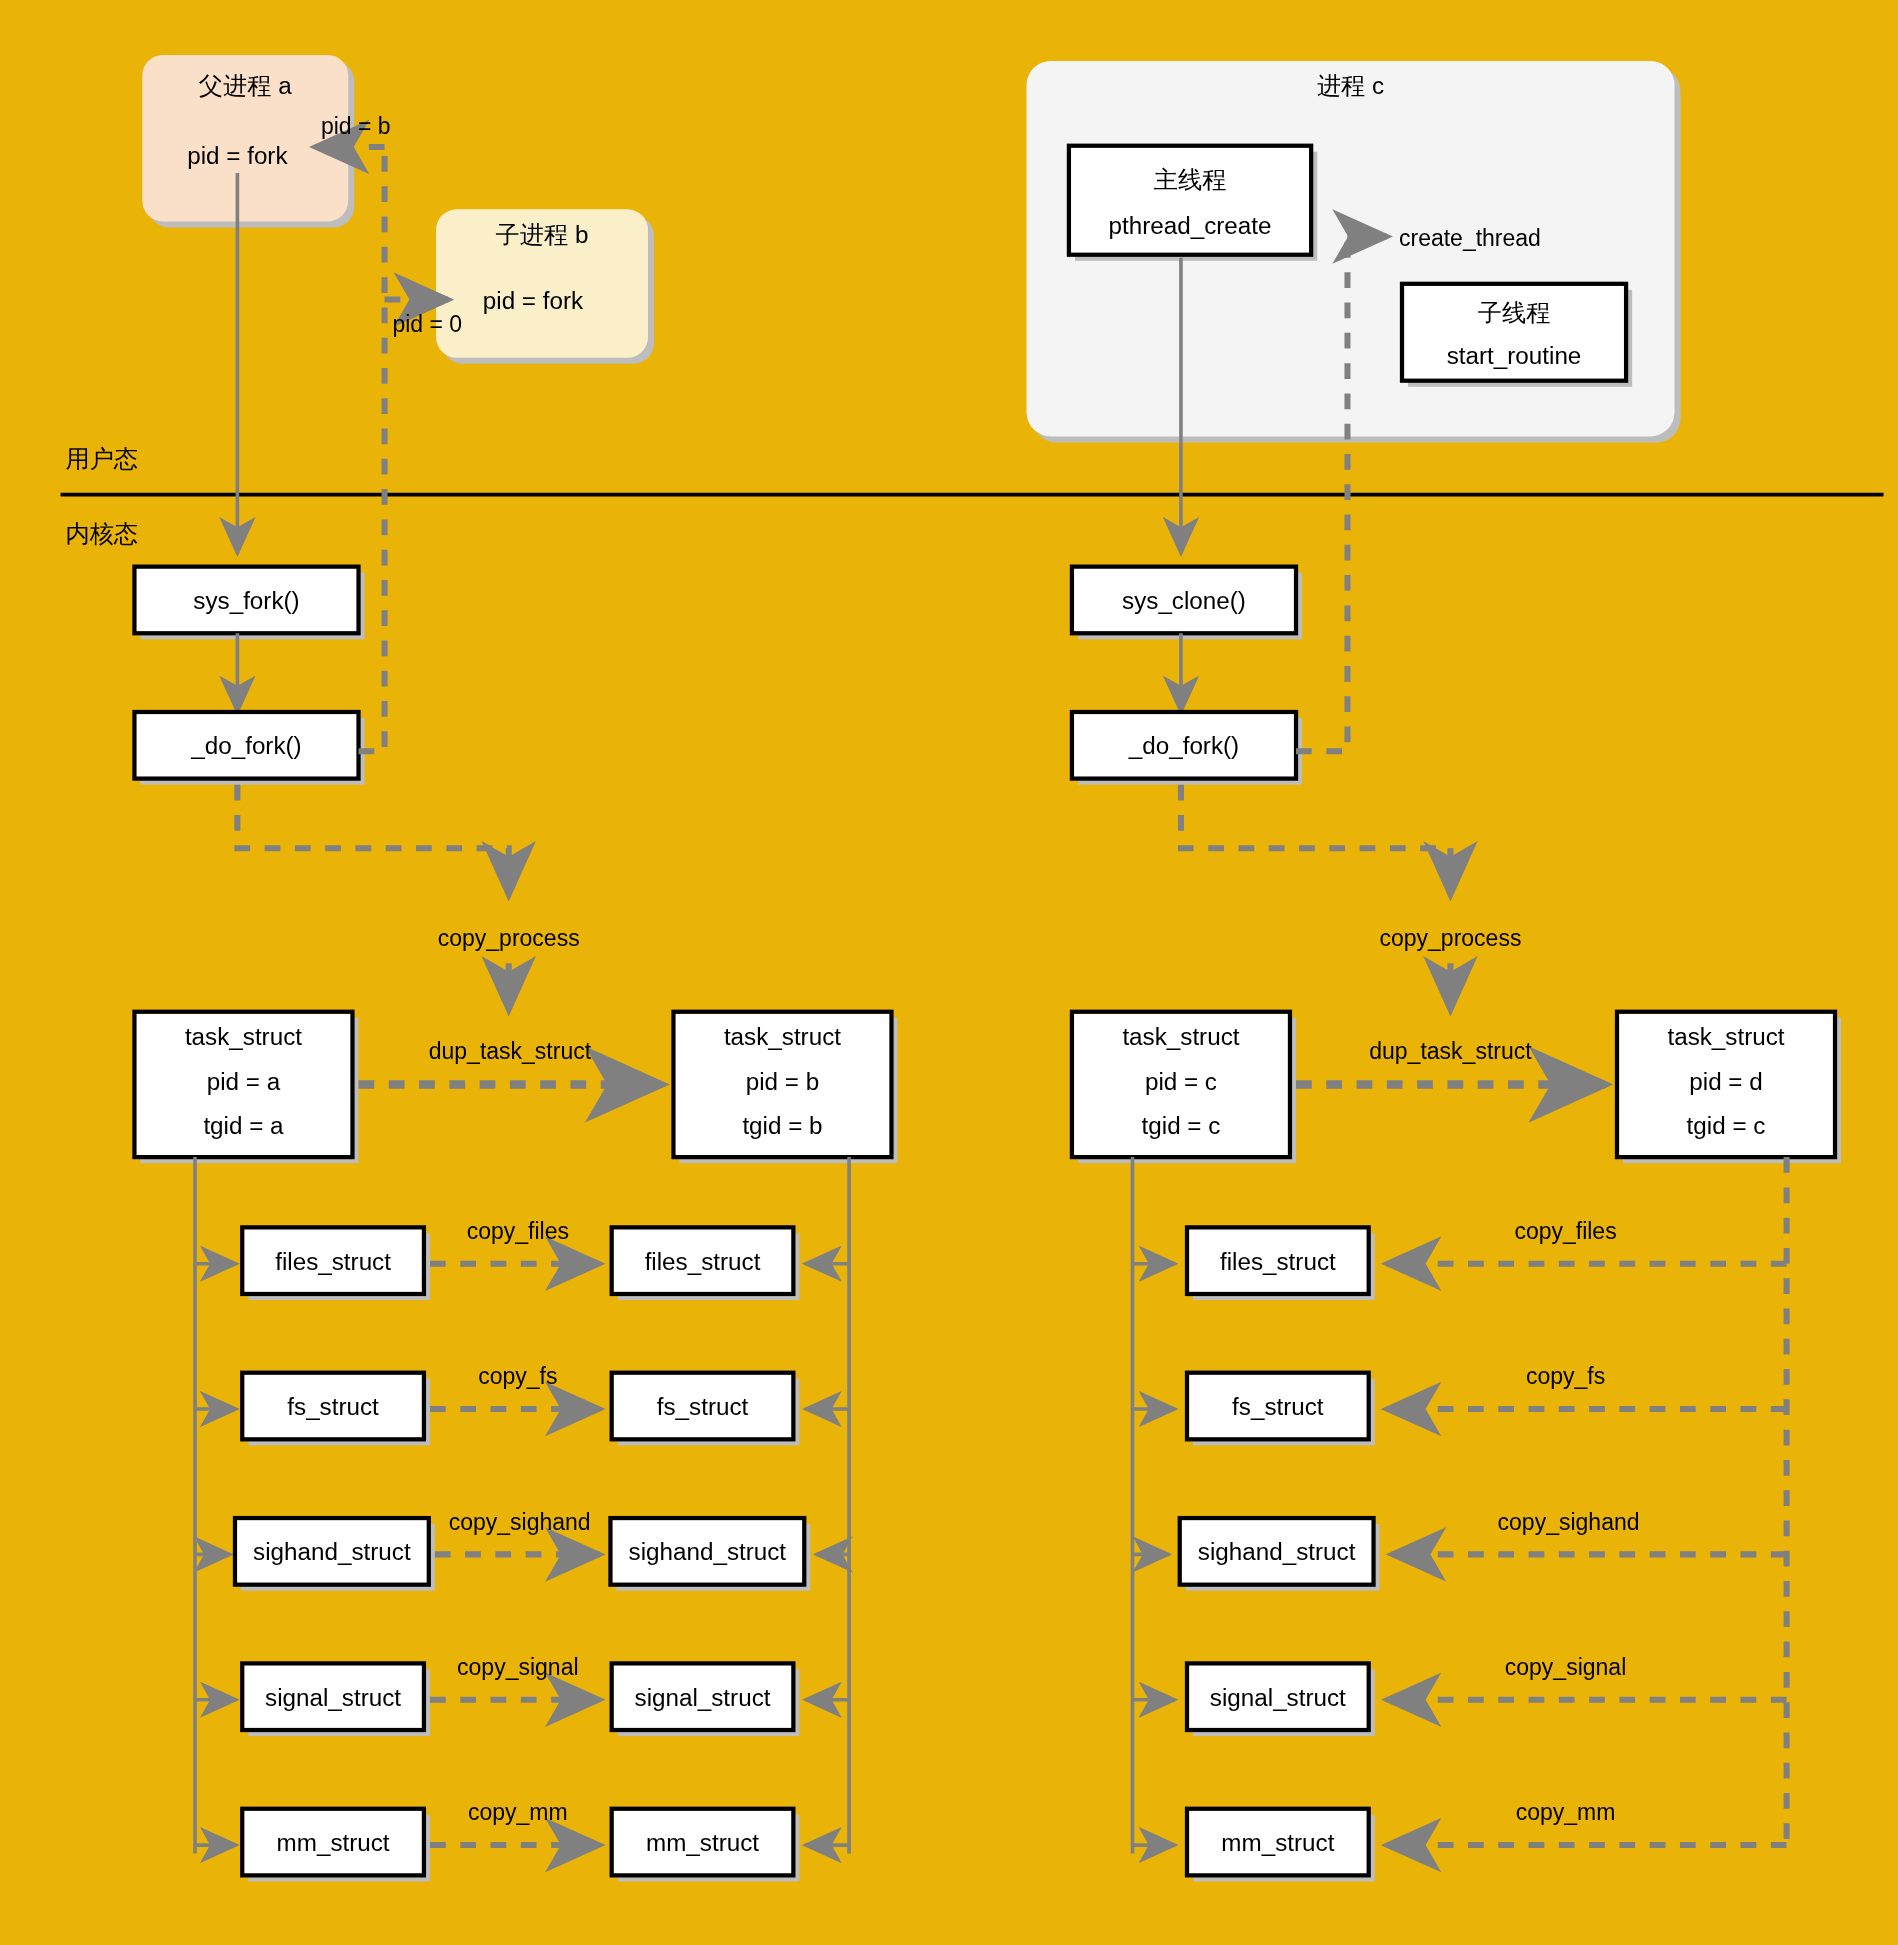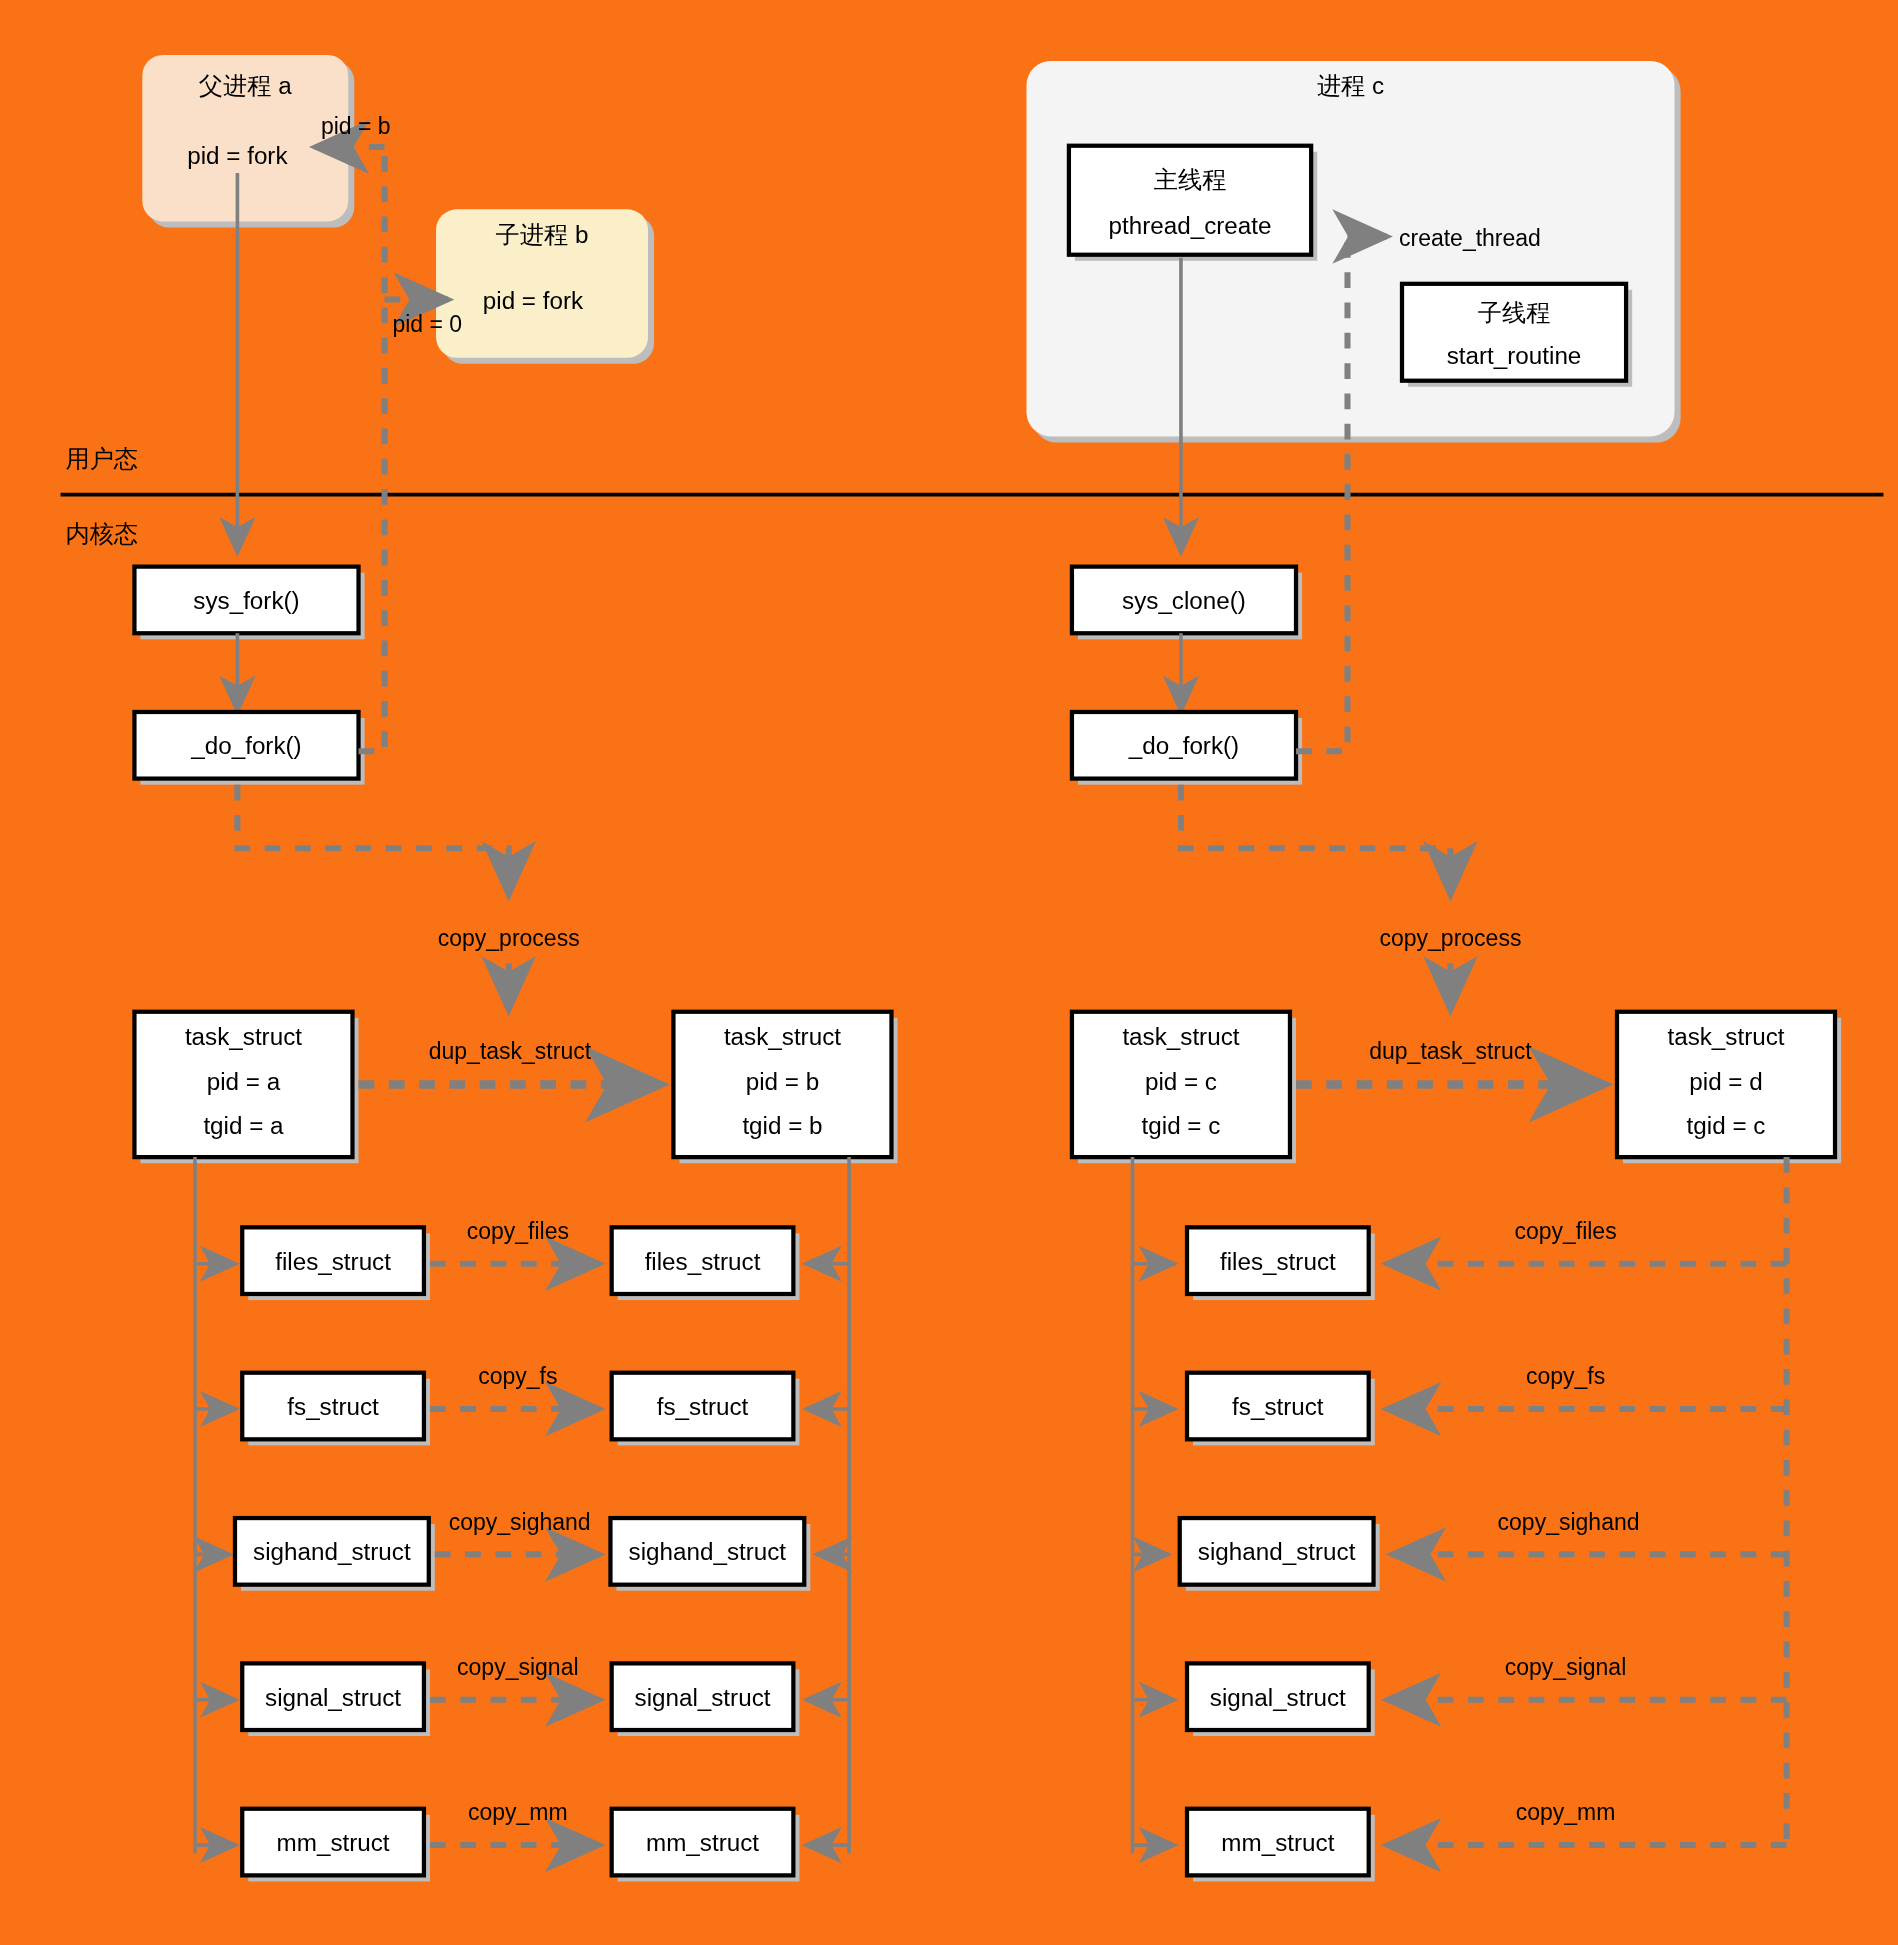--- a/index.html
+++ b/index.html
@@ -1,17 +1,17 @@
 <!DOCTYPE html>
 <html style="font-size:9.7px"><head>
 <meta charset="utf-8">
 <style>
   html,body{margin:0;padding:0;background:#ffffff;}
   body{font-family:"Liberation Sans","DejaVu Sans",sans-serif;}
-  #stage{position:relative;width:1898px;height:1946px;background:#f97316;overflow:hidden;}
+  #stage{position:relative;width:1898px;height:1946px;background:#eab308;overflow:hidden;}
   svg{position:absolute;left:0;top:0;width:1898px;height:1946px;}
   .lbl{font-family:"Liberation Sans","DejaVu Sans",sans-serif;fill:#000;}
   .boxtxt{font-size:40px;}
   .edgetxt{font-size:38px;}
   .modetxt{font-size:40px;}
   .grp-title{font-size:40px;}
 </style>
 </head>
 <body>
 

